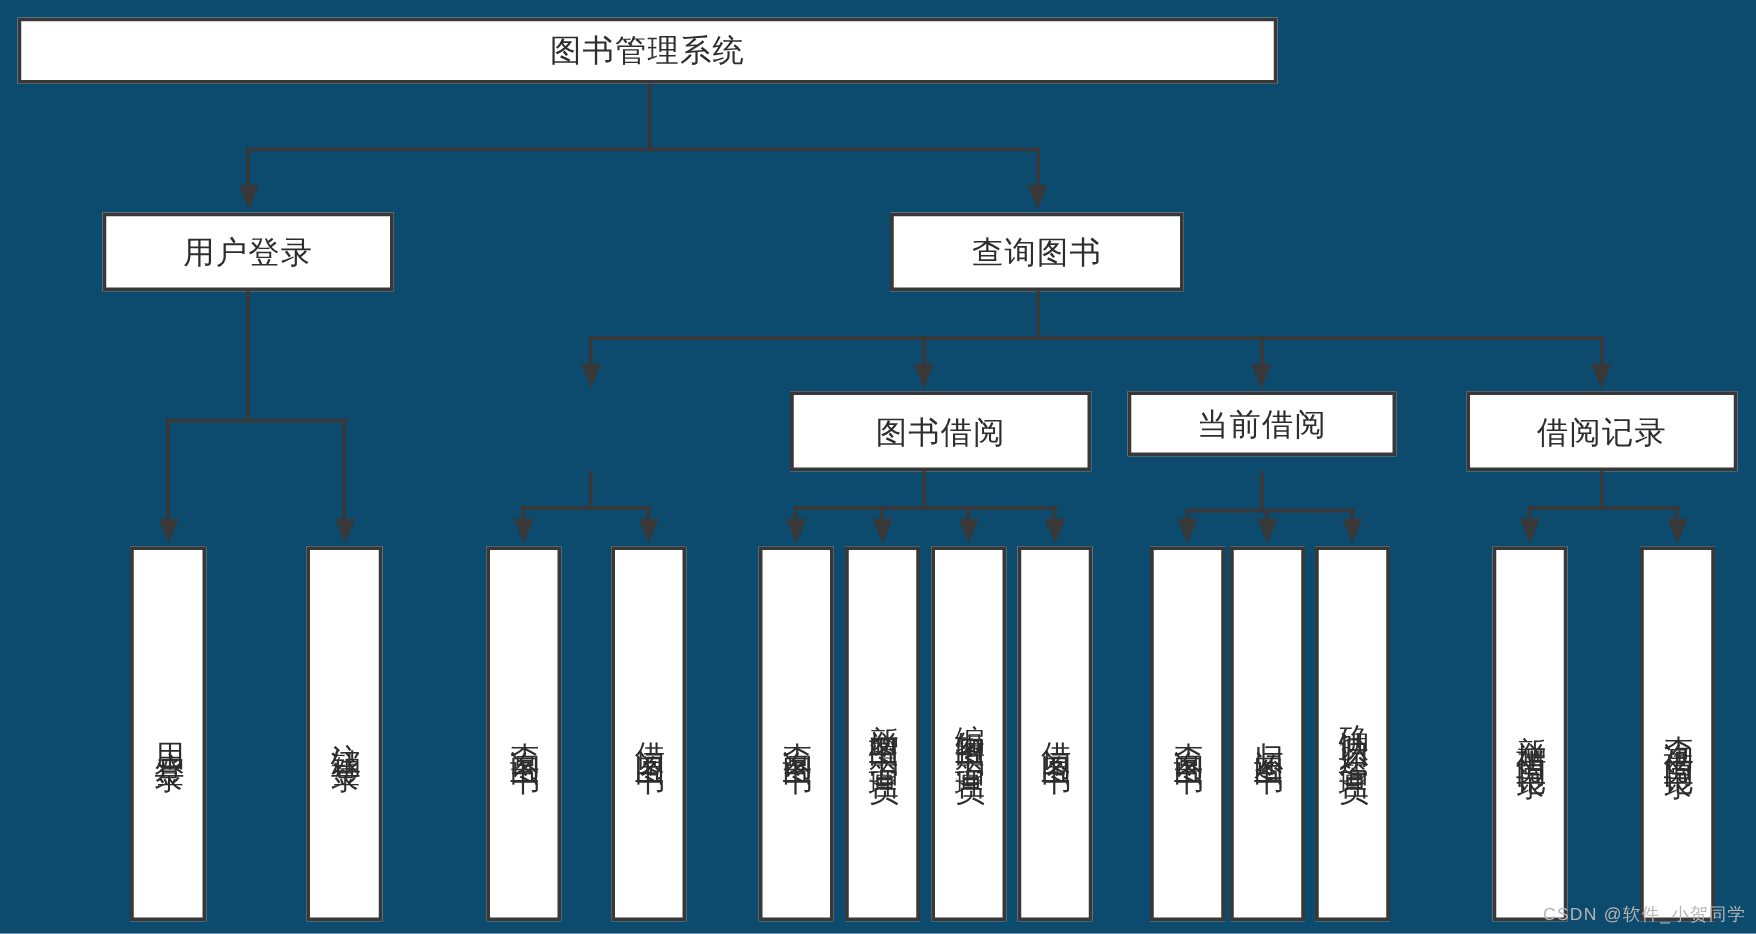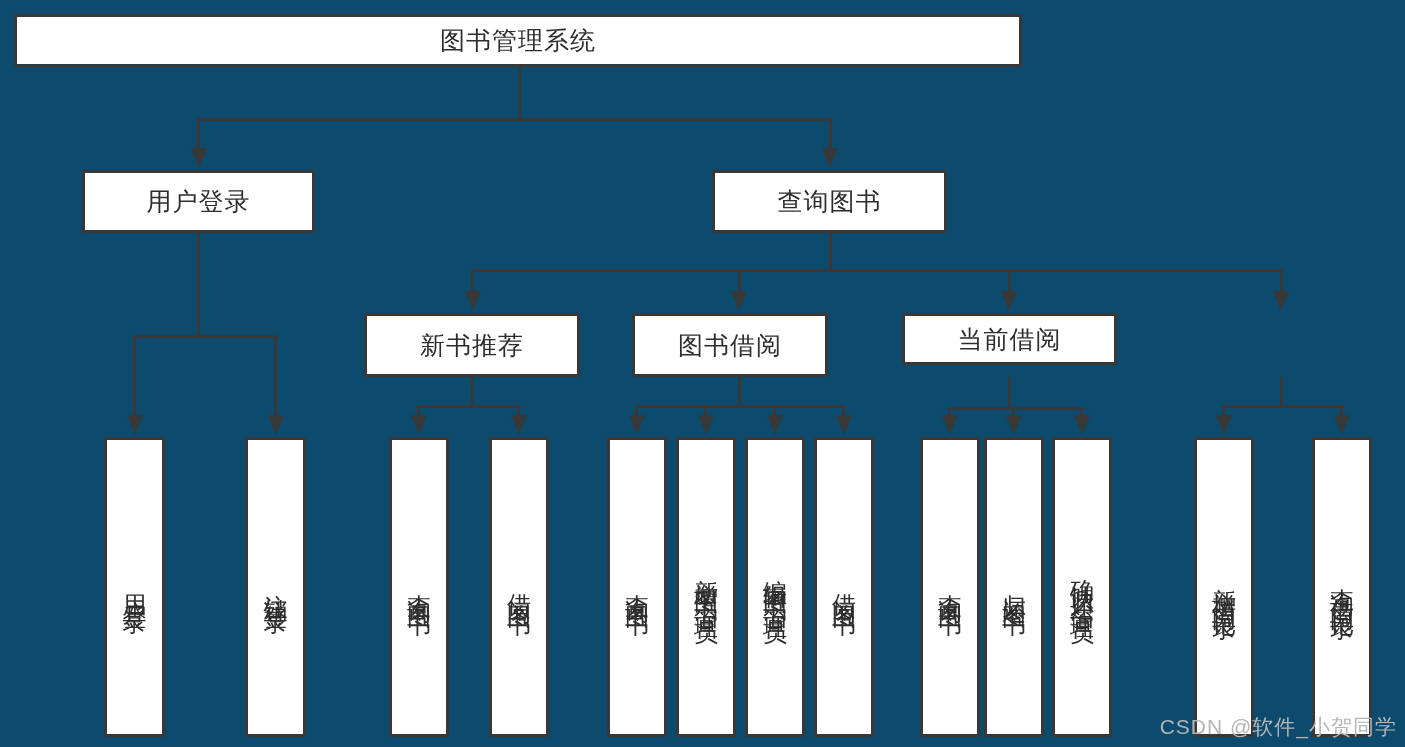--- a/index.html
+++ b/index.html
@@ -51,21 +51,21 @@
     width: 0;
     height: 0;
     border-left: 8px solid transparent;
     border-right: 8px solid transparent;
     border-top: 20px solid #383838;
   }
   .watermark {
     position: absolute;
     right: 8px;
     bottom: 6px;
-    font-size: 21px;
+    font-size: 14px;
     color: #b5b5b5;
     letter-spacing: 1px;
     white-space: nowrap;
   }
 </style>
 </head>
 <body>
 
 <div id="stage">
 
@@ -92,23 +92,23 @@
   <div class="hl" style="left:471px;top:269px;width:812px"></div>
   <div class="vl" style="left:471px;top:269px;height:24px"></div>
   <div class="vl" style="left:738px;top:269px;height:24px"></div>
   <div class="vl" style="left:1008px;top:269px;height:24px"></div>
   <div class="vl" style="left:1280px;top:269px;height:24px"></div>
   <div class="ar" style="left:465px;top:291px"></div>
   <div class="ar" style="left:731px;top:291px"></div>
   <div class="ar" style="left:1001px;top:291px"></div>
   <div class="ar" style="left:1273px;top:291px"></div>
 
-  <div class="box hbox" style="left:364px;top:313px;width:216px;height:64px">新书推荐</div>
-  <div class="box hbox" style="left:632px;top:313px;width:196px;height:64px">图书借阅</div>
+  <div class="box hbox" style="left:632px;top:313px;width:241px;height:64px">图书借阅</div>
   <div class="box hbox" style="left:902px;top:313px;width:215px;height:52px">当前借阅</div>
+  <div class="box hbox" style="left:1173px;top:313px;width:217px;height:64px">借阅记录</div>
 
   <div class="vl" style="left:471px;top:377px;height:28px"></div>
   <div class="hl" style="left:417px;top:405px;width:104px"></div>
   <div class="vl" style="left:417px;top:405px;height:12px"></div>
   <div class="vl" style="left:517px;top:405px;height:12px"></div>
   <div class="ar" style="left:411px;top:415px"></div>
   <div class="ar" style="left:511px;top:415px"></div>
 
   <div class="vl" style="left:738px;top:377px;height:28px"></div>
   <div class="hl" style="left:635px;top:405px;width:211px"></div>

